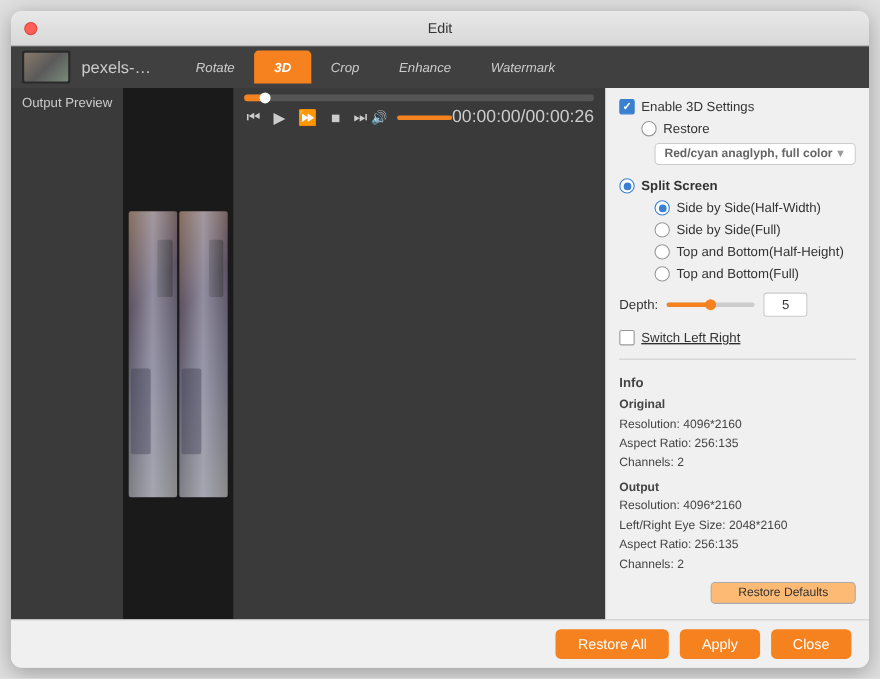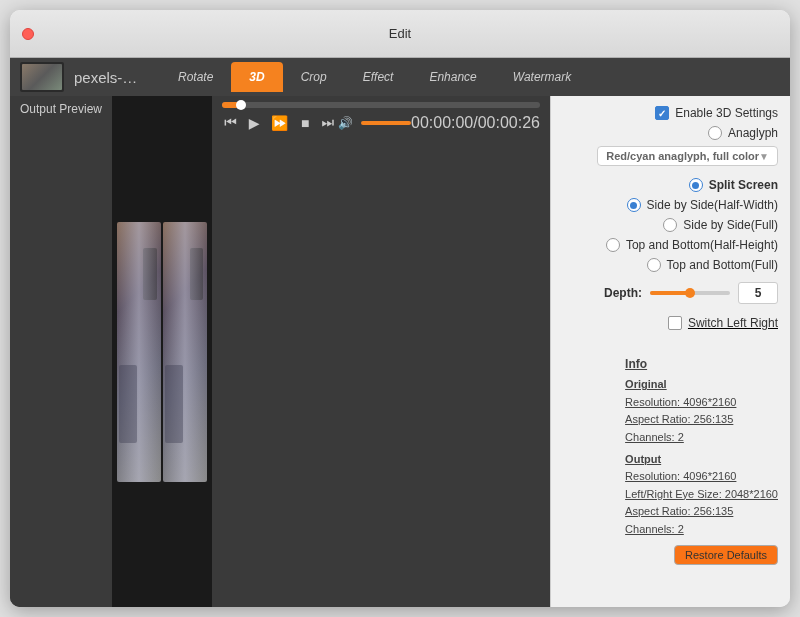--- a/index.html
+++ b/index.html
@@ -17,21 +17,21 @@
       margin: 10px auto;
       background: #f0f0f0;
       border-radius: 10px;
       box-shadow: 0 4px 20px rgba(0,0,0,0.3);
       display: flex;
       flex-direction: column;
       overflow: hidden;
     }
     .title-bar {
       background: linear-gradient(180deg, #e8e8e8, #d8d8d8);
-      height: 48px;
+      height: 32px;
       display: flex;
       align-items: center;
       padding: 0 12px;
       border-radius: 10px 10px 0 0;
       border-bottom: 1px solid #b0b0b0;
       position: relative;
     }
     .traffic-light {
       width: 12px;
       height: 12px;
@@ -239,21 +239,20 @@
     }
     .settings-panel {
       width: 240px;
       background: #f0f0f0;
       border-left: 1px solid #ccc;
       padding: 10px 12px;
       overflow-y: auto;
       display: flex;
       flex-direction: column;
       gap: 6px;
-      align-items: flex-end;
     }
     .setting-row {
       display: flex;
       align-items: center;
       gap: 6px;
     }
     .checkbox-custom {
       width: 14px;
       height: 14px;
       border: 1px solid #999;
@@ -316,21 +315,20 @@
       color: #999;
       font-size: 10px;
     }
     .indent-1 { margin-left: 20px; }
     .indent-2 { margin-left: 32px; }
     .depth-row {
       display: flex;
       align-items: center;
       gap: 8px;
       margin-top: 4px;
-      font-weight: bold;
     }
     .depth-slider-track {
       width: 80px;
       height: 4px;
       background: #ccc;
       border-radius: 2px;
       position: relative;
     }
     .depth-slider-fill {
       width: 50%;
@@ -362,37 +360,36 @@
     }
     .divider {
       height: 1px;
       background: #ccc;
       margin: 6px 0;
     }
     .info-section {
       font-size: 11px;
       color: #444;
       line-height: 1.6;
-      text-decoration: underline;
     }
     .info-title {
       font-weight: 600;
       font-size: 12px;
       margin-bottom: 2px;
     }
     .info-sub-title {
       font-weight: 600;
       font-size: 11px;
     }
     .restore-defaults-btn {
       align-self: flex-end;
-      background: #f97316;
+      background: #fdba74;
       border: 1px solid #aaa;
       border-radius: 4px;
-      padding: 3px 10px;
+      padding: 3px 24px;
       font-size: 11px;
       cursor: pointer;
       color: #333;
     }
     .bottom-bar {
       background: #f0f0f0;
       border-top: 1px solid #ccc;
       height: 44px;
       display: flex;
       align-items: center;
@@ -432,21 +429,20 @@
   </div>
 
   <div class="tabs-row">
     <div class="file-thumb">
       <div class="file-thumb-inner"></div>
     </div>
     <span class="file-name">pexels-cot...</span>
     <button class="tab-btn">Rotate</button>
     <button class="tab-btn active">3D</button>
     <button class="tab-btn">Crop</button>
-    <button class="tab-btn">Effect</button>
     <button class="tab-btn">Enhance</button>
     <button class="tab-btn">Watermark</button>
   </div>
 
   <div class="content-area">
 
     <div class="preview-panel">
       <div class="output-preview-label">Output Preview</div>
 
       <div class="video-display">
@@ -496,21 +492,21 @@
 
     <div class="settings-panel">
 
       <div class="setting-row">
         <div class="checkbox-custom checked"></div>
         <span class="setting-label">Enable 3D Settings</span>
       </div>
 
       <div class="setting-row indent-1">
         <div class="radio-custom"></div>
-        <span class="setting-label">Anaglyph</span>
+        <span class="setting-label">Restore</span>
       </div>
 
       <div class="dropdown-row">
         <span>Red/cyan anaglyph, full color</span>
         <span class="dropdown-arrow">▼</span>
       </div>
 
       <div class="setting-row" style="margin-top:6px;">
         <div class="radio-custom selected"></div>
         <span class="setting-label" style="font-weight:600;">Split Screen</span>
@@ -563,14 +559,19 @@
         <div>Left/Right Eye Size: 2048*2160</div>
         <div>Aspect Ratio: 256:135</div>
         <div>Channels: 2</div>
       </div>
 
       <button class="restore-defaults-btn">Restore Defaults</button>
 
     </div>
   </div>
 
+  <div class="bottom-bar">
+    <button class="bottom-btn btn-restore-all">Restore All</button>
+    <button class="bottom-btn btn-apply">Apply</button>
+    <button class="bottom-btn btn-close">Close</button>
+  </div>
 
 </div>
 
 </body></html>

